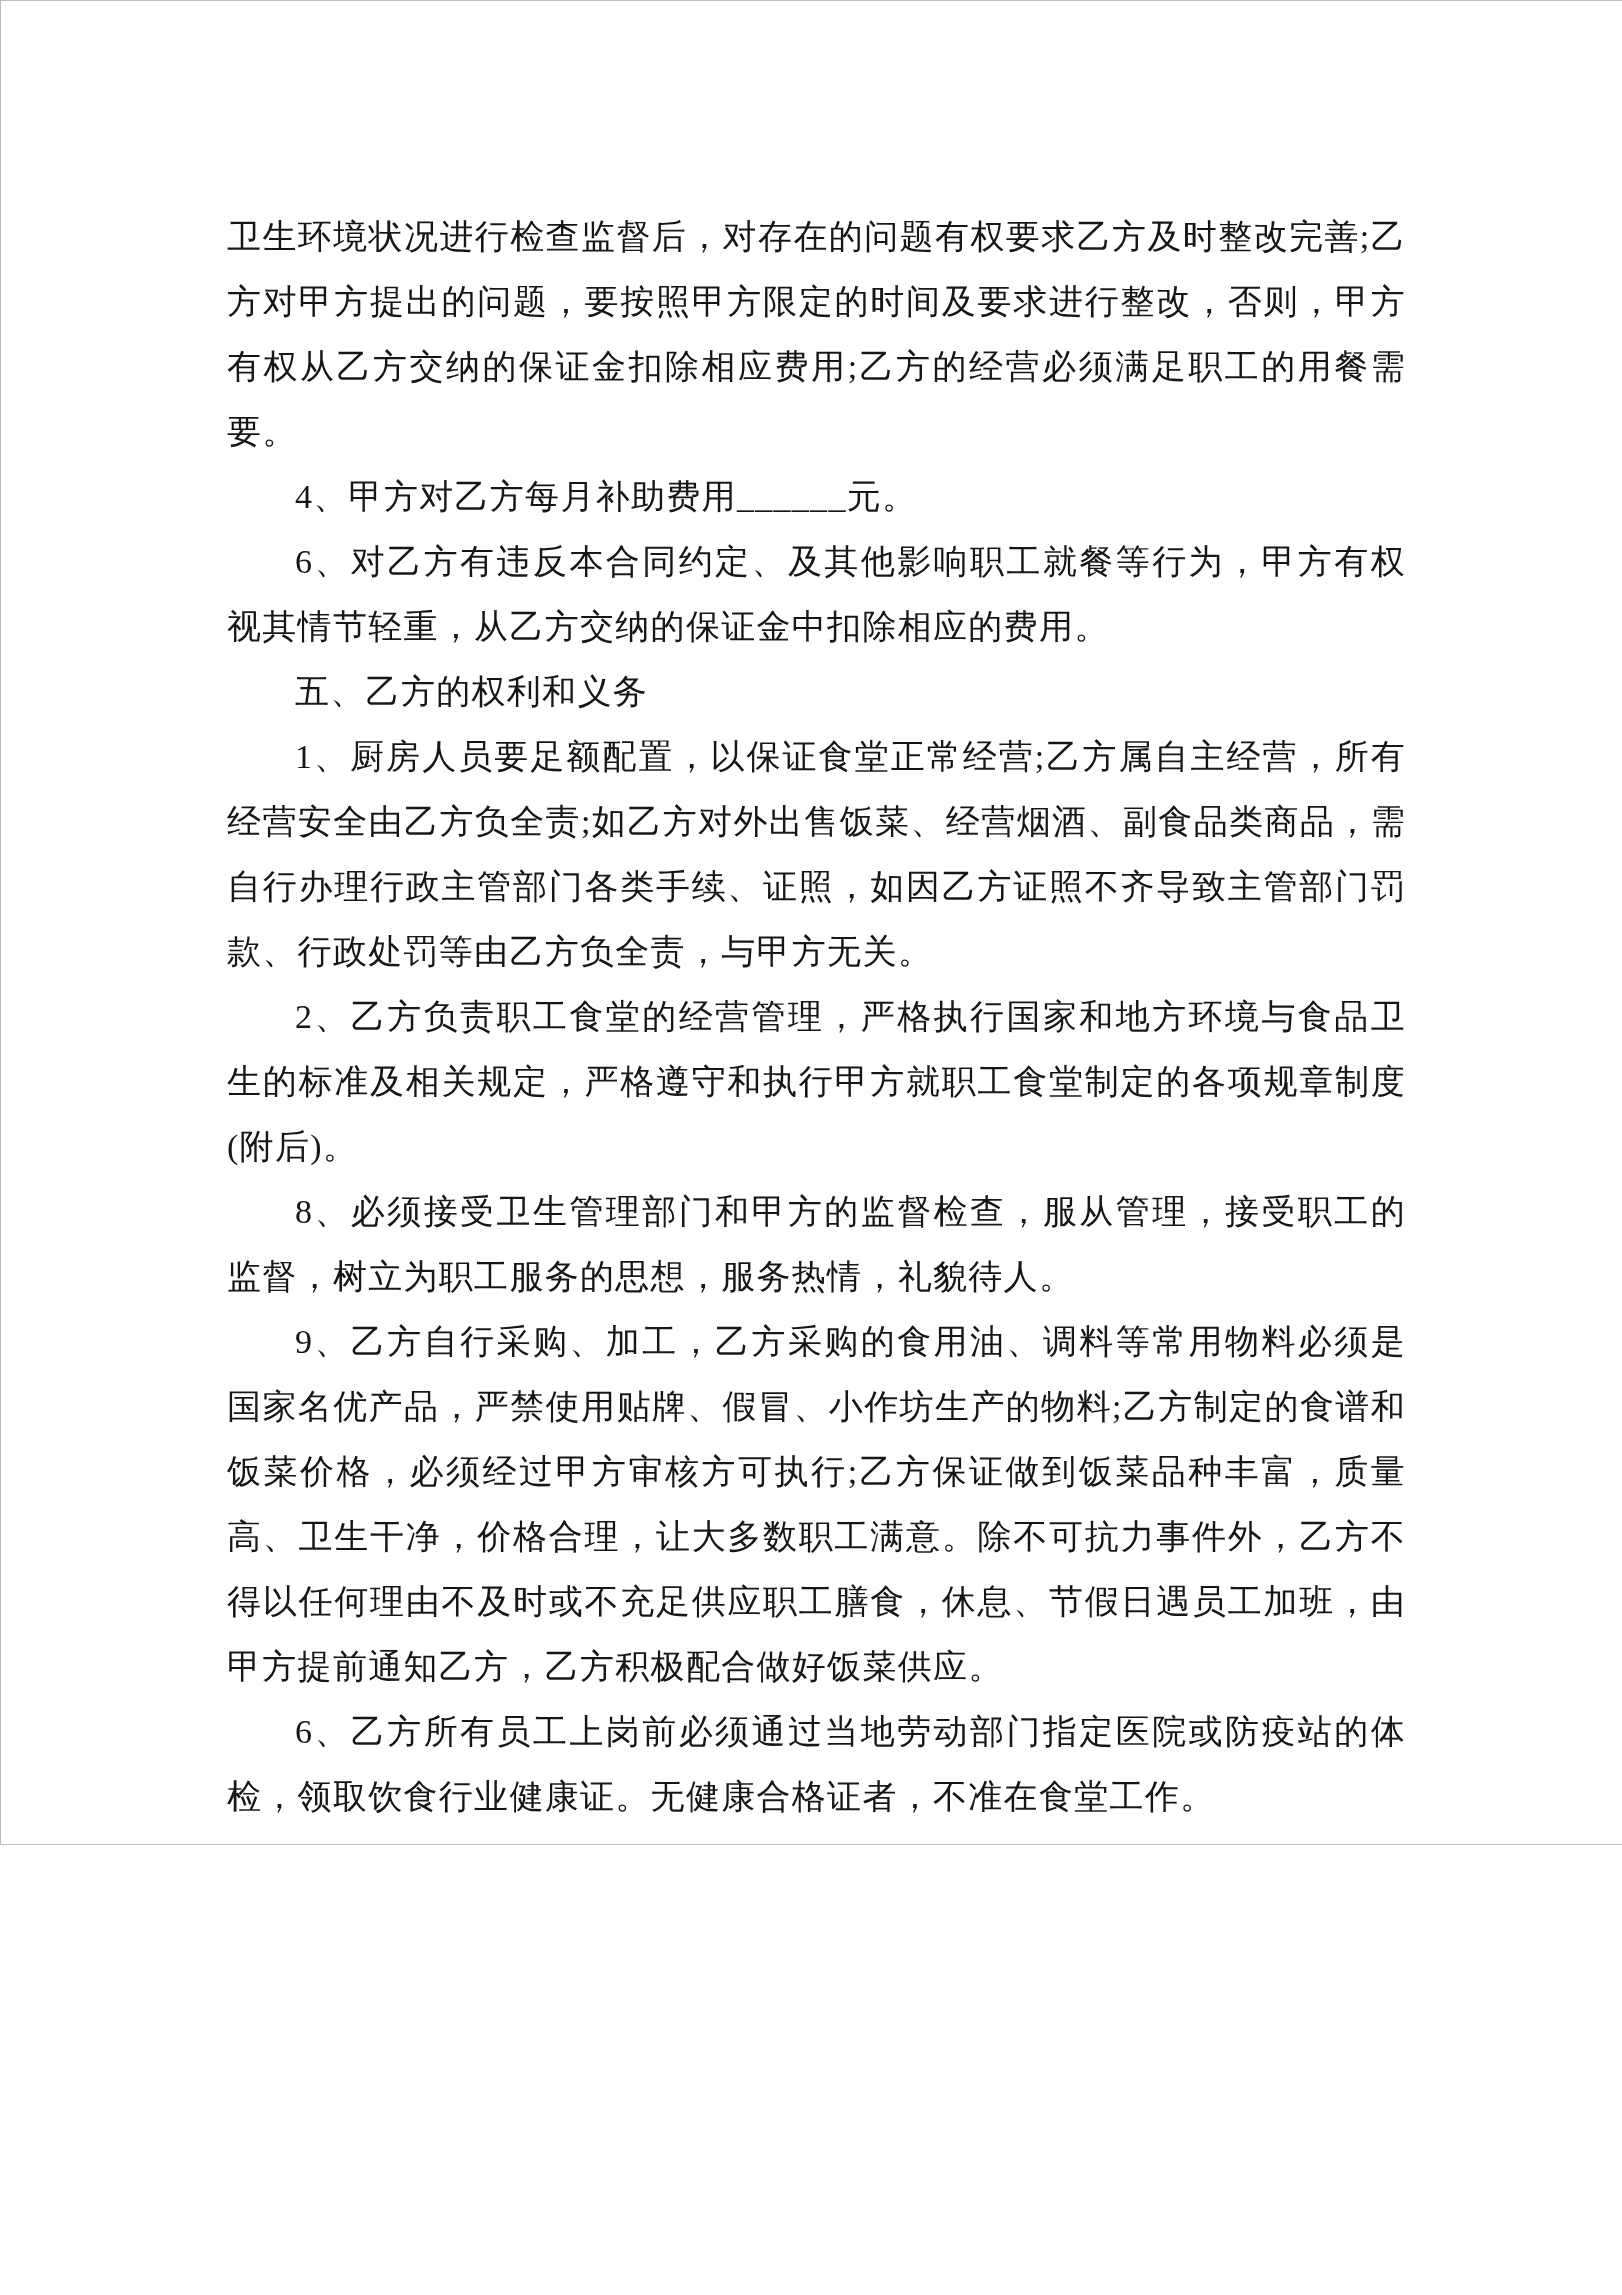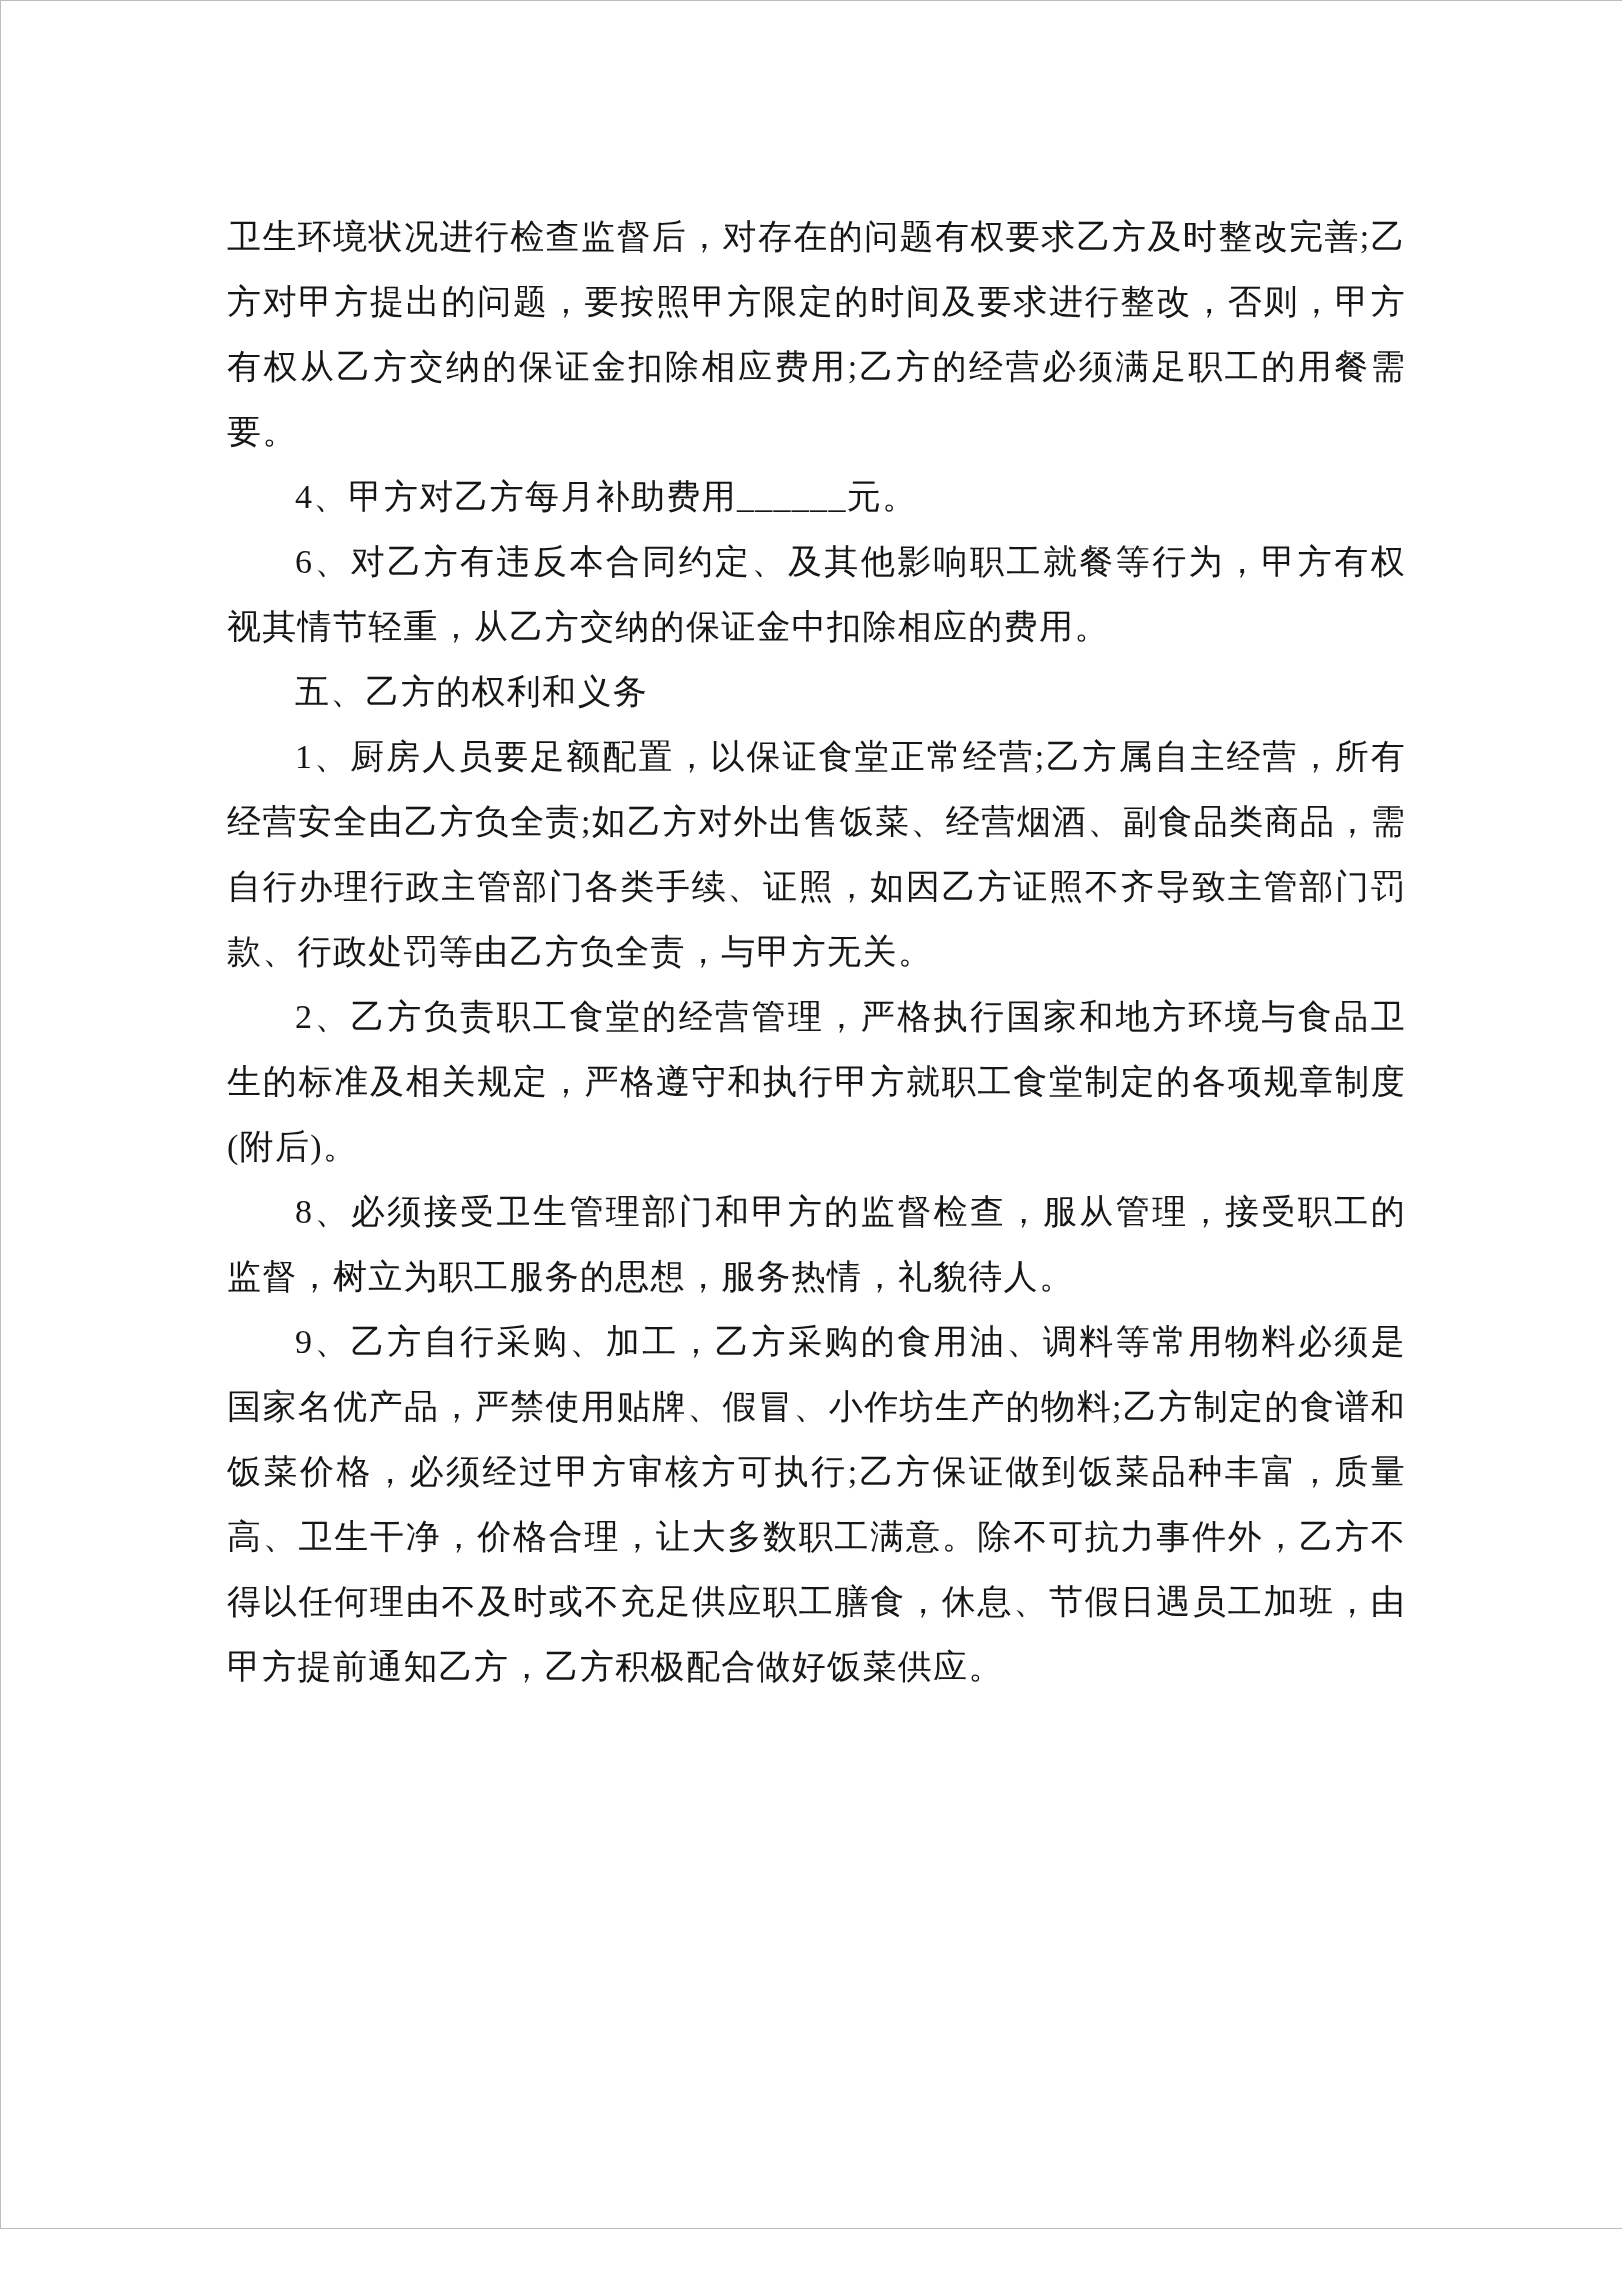--- a/index.html
+++ b/index.html
@@ -3,21 +3,21 @@
 <meta charset="utf-8">
 <style>
   html, body {
     margin: 0;
     padding: 0;
     background: #ffffff;
   }
   .page {
     position: relative;
     width: 1623px;
-    height: 2229px;
+    height: 1845px;
     box-sizing: border-box;
     background: #ffffff;
     border: 1.3px solid #bdbdbd;
     padding: 203px 216px 0 226px;
     font-family: "Liberation Serif", "DejaVu Serif", serif;
     color: #161616;
     font-size: 34px;
     line-height: 65px;
     overflow: hidden;
   }
@@ -37,14 +37,15 @@
 
 <div class="page">
   <p class="para">卫生环境状况进行检查监督后，对存在的问题有权要求乙方及时整改完善;乙方对甲方提出的问题，要按照甲方限定的时间及要求进行整改，否则，甲方有权从乙方交纳的保证金扣除相应费用;乙方的经营必须满足职工的用餐需要。</p>
   <p class="para indent">4、甲方对乙方每月补助费用______元。</p>
   <p class="para indent">6、对乙方有违反本合同约定、及其他影响职工就餐等行为，甲方有权视其情节轻重，从乙方交纳的保证金中扣除相应的费用。</p>
   <p class="para indent">五、乙方的权利和义务</p>
   <p class="para indent">1、厨房人员要足额配置，以保证食堂正常经营;乙方属自主经营，所有经营安全由乙方负全责;如乙方对外出售饭菜、经营烟酒、副食品类商品，需自行办理行政主管部门各类手续、证照，如因乙方证照不齐导致主管部门罚款、行政处罚等由乙方负全责，与甲方无关。</p>
   <p class="para indent">2、乙方负责职工食堂的经营管理，严格执行国家和地方环境与食品卫生的标准及相关规定，严格遵守和执行甲方就职工食堂制定的各项规章制度(附后)。</p>
   <p class="para indent">8、必须接受卫生管理部门和甲方的监督检查，服从管理，接受职工的监督，树立为职工服务的思想，服务热情，礼貌待人。</p>
   <p class="para indent">9、乙方自行采购、加工，乙方采购的食用油、调料等常用物料必须是国家名优产品，严禁使用贴牌、假冒、小作坊生产的物料;乙方制定的食谱和饭菜价格，必须经过甲方审核方可执行;乙方保证做到饭菜品种丰富，质量高、卫生干净，价格合理，让大多数职工满意。除不可抗力事件外，乙方不得以任何理由不及时或不充足供应职工膳食，休息、节假日遇员工加班，由甲方提前通知乙方，乙方积极配合做好饭菜供应。</p>
+  <p class="para indent">6、乙方所有员工上岗前必须通过当地劳动部门指定医院或防疫站的体检，领取饮食行业健康证。无健康合格证者，不准在食堂工作。</p>
 </div>
 
 
 </body></html>

